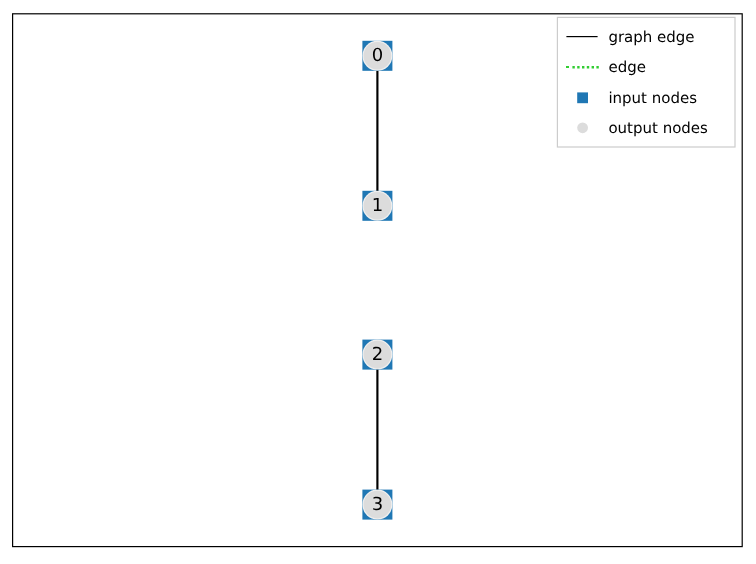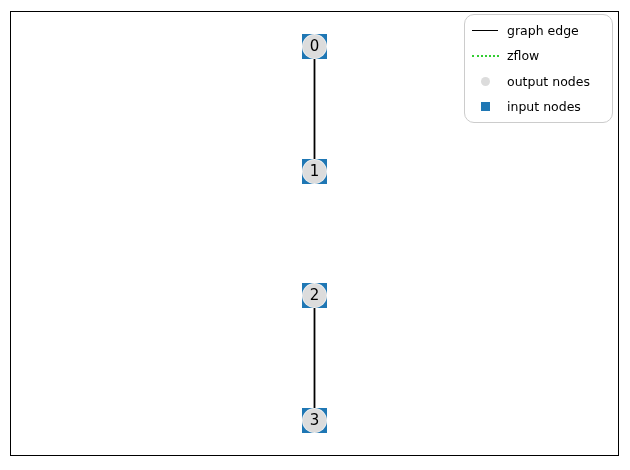--- a/index.html
+++ b/index.html
@@ -45,21 +45,21 @@
     display:flex; align-items:center; justify-content:center;
     font-size:15px; line-height:1; color:#000000;
   }
   .legend {
     position:absolute;
     left:464px; top:14px;
     width:149px; height:109px;
     box-sizing:border-box;
     background:rgba(255,255,255,0.9);
     border:1px solid #cccccc;
-    border-radius:10px;
+    border-radius:0;
     padding:3px 6px 3px 6px;
     display:flex; flex-direction:column;
     justify-content:space-around;
   }
   .legend-row {
     display:flex; align-items:center;
     height:20px;
   }
   .swatch-box {
     flex:0 0 28px;
@@ -116,28 +116,28 @@
   <div class="legend-row">
         <span class="swatch-box">
           <span class="swatch line-solid" style="border-top-color: rgb(0, 0, 0);"></span>
         </span>
         <span class="legend-label">graph edge</span>
       </div>
       <div class="legend-row">
         <span class="swatch-box">
           <span class="swatch line-dotted" style="border-top-color: rgb(50, 205, 50);"></span>
         </span>
-        <span class="legend-label">zflow</span>
+        <span class="legend-label">edge</span>
+      </div>
+      <div class="legend-row">
+        <span class="swatch-box">
+          <span class="swatch square" style="background: rgb(31, 119, 180);"></span>
+        </span>
+        <span class="legend-label">input nodes</span>
       </div>
       <div class="legend-row">
         <span class="swatch-box">
           <span class="swatch circle" style="background: rgb(220, 220, 220);"></span>
         </span>
         <span class="legend-label">output nodes</span>
       </div>
-      <div class="legend-row">
-        <span class="swatch-box">
-          <span class="swatch square" style="background: rgb(31, 119, 180);"></span>
-        </span>
-        <span class="legend-label">input nodes</span>
-      </div>
     </div>
 </div>
 
 </body></html>

